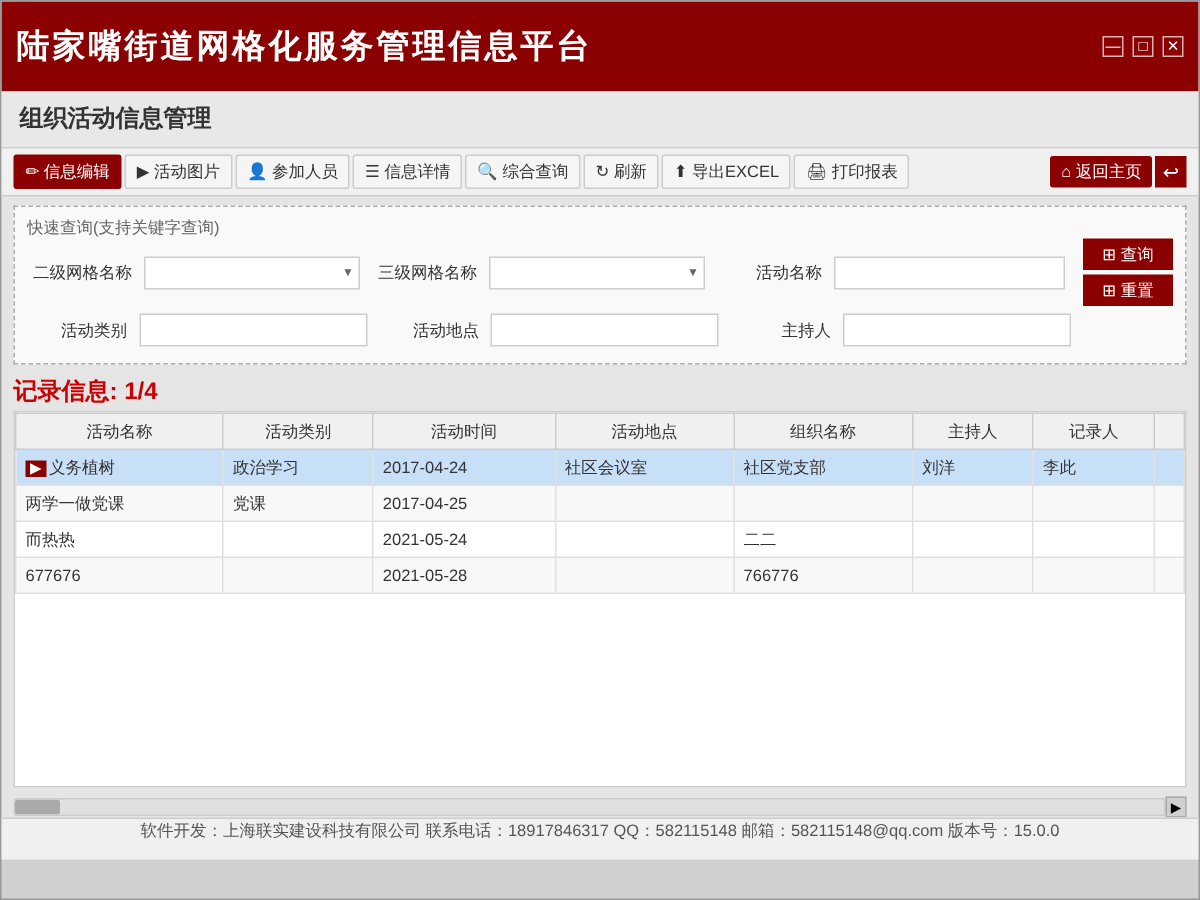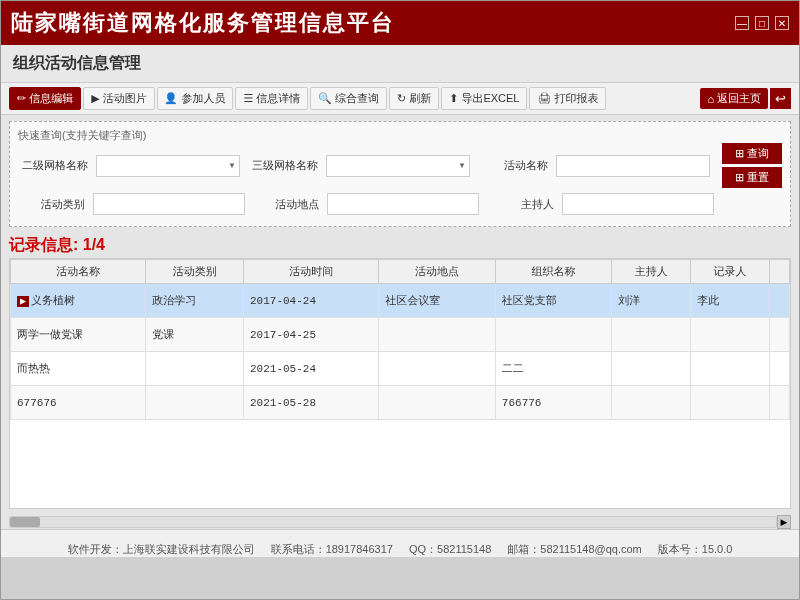--- a/index.html
+++ b/index.html
@@ -10,21 +10,21 @@
       font-family: 'SimSun', 'Microsoft YaHei', sans-serif;
       font-size: 12px;
       background: #d0d0d0;
       border: 1px solid #999;
     }
 
     
     .title-bar {
       background: #8b0000;
       color: white;
-      height: 44px;
+      height: 60px;
       display: flex;
       align-items: center;
       justify-content: space-between;
       padding: 0 10px;
     }
     .title-bar-title {
       font-size: 22px;
       font-weight: bold;
       letter-spacing: 2px;
     }
@@ -213,44 +213,43 @@
     }
     thead th {
       border: 1px solid #ccc;
       padding: 2px 6px;
       text-align: center;
       font-weight: normal;
       color: #333;
       white-space: nowrap;
     }
     tbody tr {
-      height: 34px;
-      font-family: Liberation Mono, monospace;
+      height: 24px;
     }
     tbody tr:nth-child(odd) { background: #fff; }
     tbody tr:nth-child(even) { background: #f8f8f8; }
     tbody tr.selected { background: #c8dff8; }
     tbody td {
       border: 1px solid #e0e0e0;
       padding: 1px 6px;
       color: #333;
       white-space: nowrap;
     }
 
     
     .status-bar {
       background: #f0f0f0;
       border-top: 1px solid #ccc;
       height: 28px;
       display: flex;
-      align-items: flex-end;
+      align-items: flex-start;
       justify-content: center;
       font-size: 11px;
       color: #555;
-      gap: 16px;
+      gap: 3px;
       position: absolute;
       bottom: 0;
       left: 0;
       right: 0;
     }
   </style>
 </head>
 <body>
 
 <div class="title-bar">

